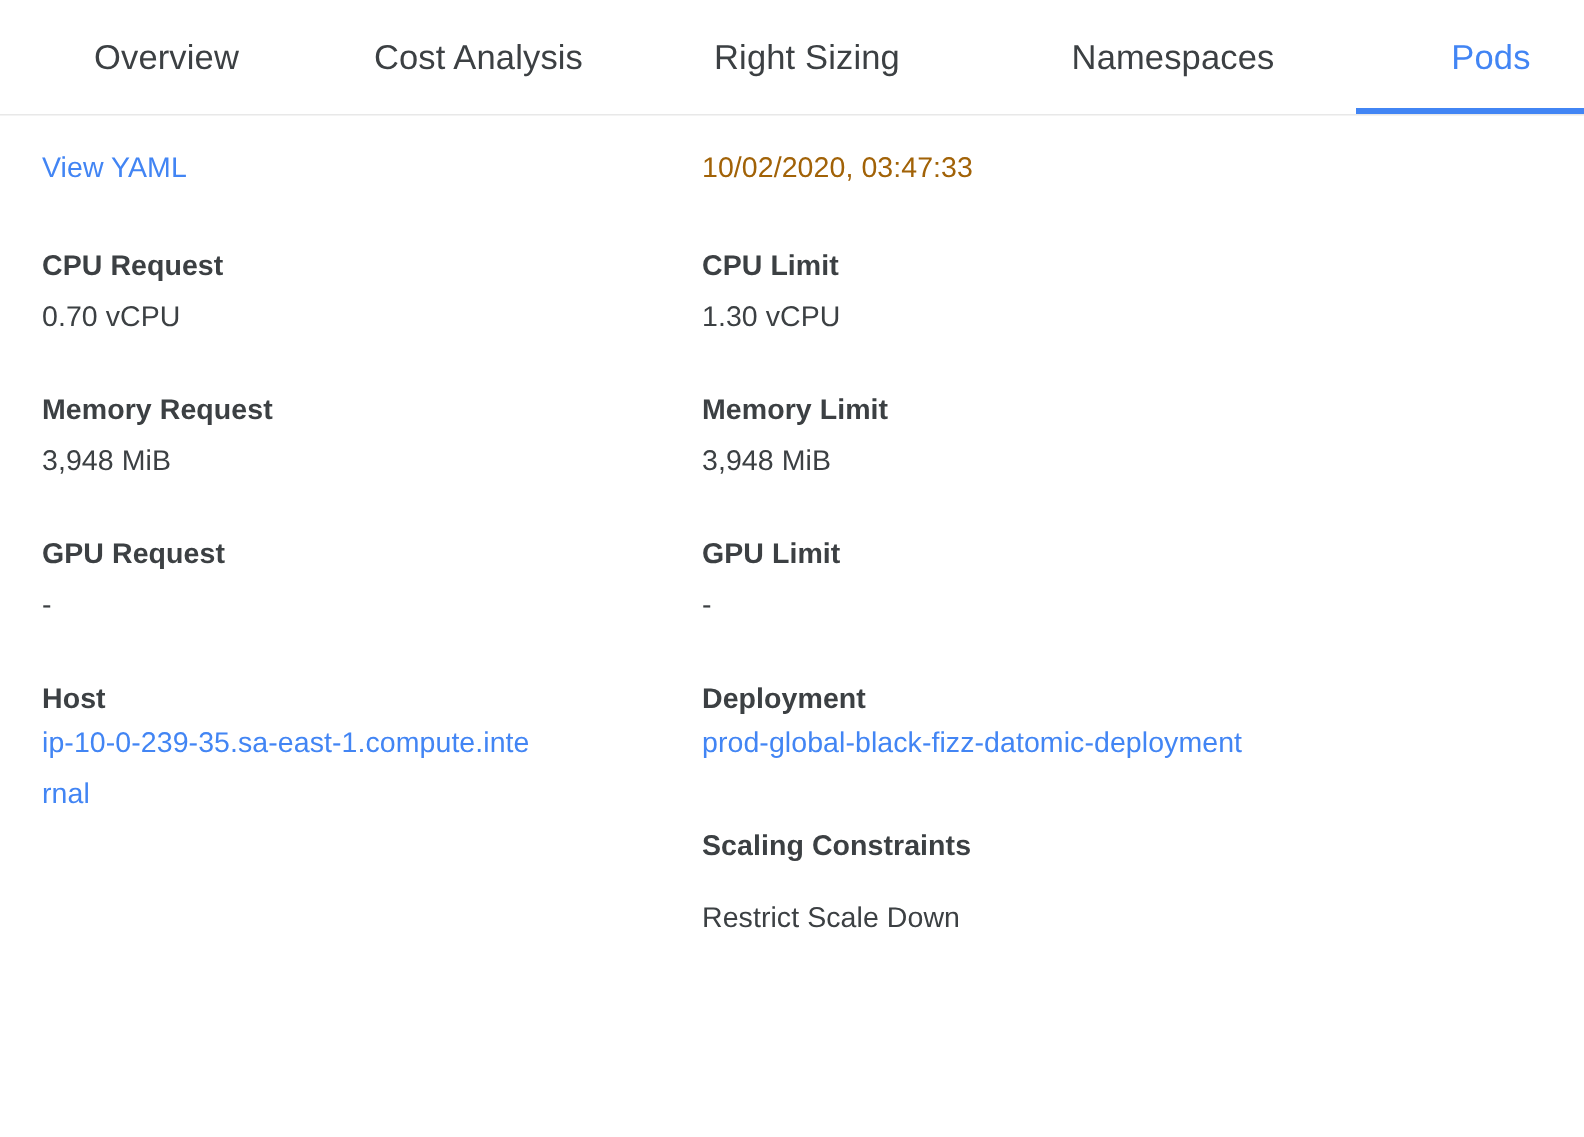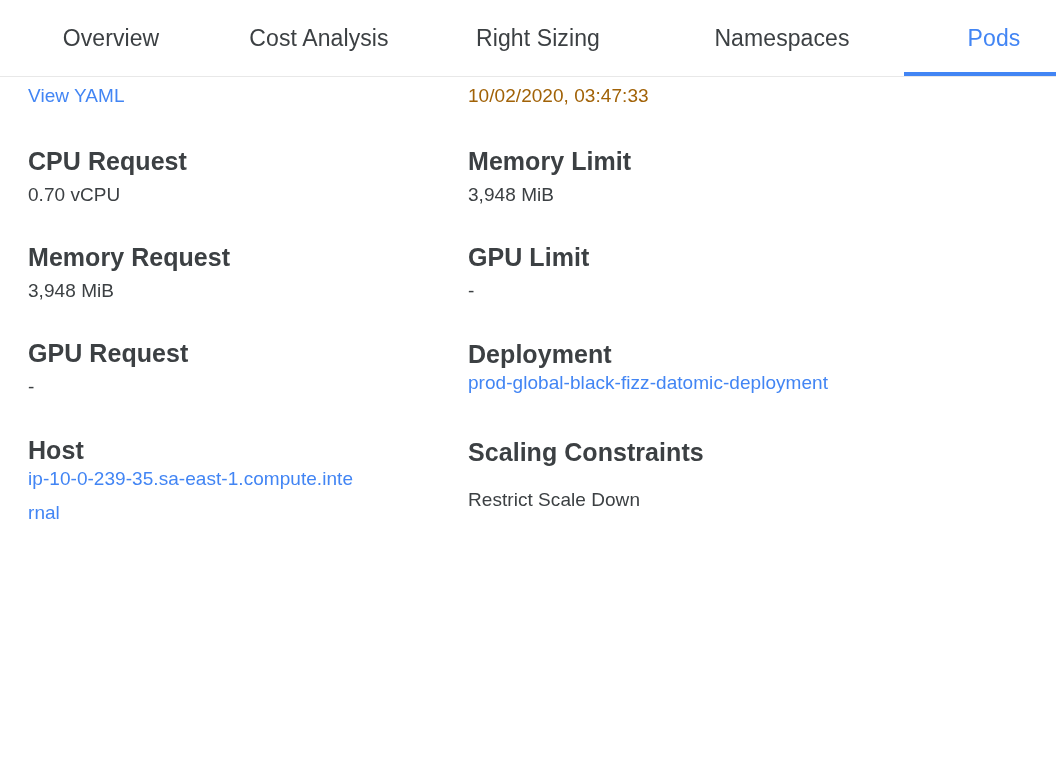--- a/index.html
+++ b/index.html
@@ -85,21 +85,21 @@
     width: 464px;
     flex: 0 0 464px;
     padding-left: 28px;
     padding-right: 20px;
   }
   .col-right { width: 592px; flex: 0 0 592px; padding-left: 4px; }
 
   .field { margin: 0; }
 
   .field-label {
-    font-size: 25px;
+    font-size: 19px;
     font-weight: 700;
     color: #3c4043;
     line-height: 24px;
     letter-spacing: 0.05px;
   }
 
   .field-value {
     font-size: 19px;
     font-weight: 400;
     color: #3c4043;
@@ -116,21 +116,21 @@
     text-decoration: none;
     cursor: pointer;
     display: inline-block;
     word-break: break-all;
   }
 
   .link-wrap { max-width: 330px; }
   .link-wrap-dep { max-width: 378px; }
 
   
-  .row-top     { margin-top: 2px; }
+  .row-top     { margin-top: 19px; }
   .row-gap     { margin-top: 36px; }
   .row-gap-sm  { margin-top: 8px; }
   .row-gap-host{ margin-top: 37px; }
   .row-scaling { margin-top: 40px; }
   .row-constraint { margin-top: 22px; }
 
   .timestamp {
     font-size: 19px;
     color: #a16207;
     line-height: 34px;
@@ -199,20 +199,24 @@
         </div>
 
       </div>
 
       <div class="col col-right">
 
         <div class="field row-top">
           <div class="timestamp">10/02/2020, 03:47:33</div>
         </div>
 
+        <div class="field row-gap">
+          <div class="field-label">CPU Limit</div>
+          <div class="field-value row-gap-sm">1.30 vCPU</div>
+        </div>
 
         <div class="field row-gap">
           <div class="field-label">Memory Limit</div>
           <div class="field-value row-gap-sm">3,948 MiB</div>
         </div>
 
         <div class="field row-gap">
           <div class="field-label">GPU Limit</div>
           <div class="field-value dash row-gap-sm">-</div>
         </div>

